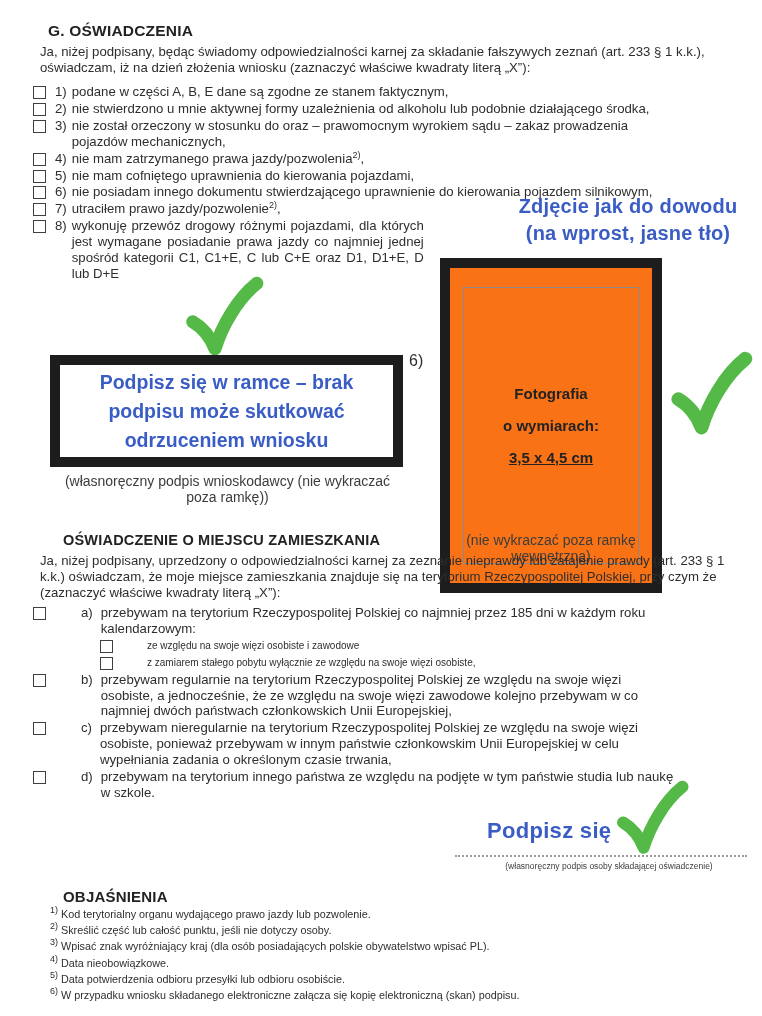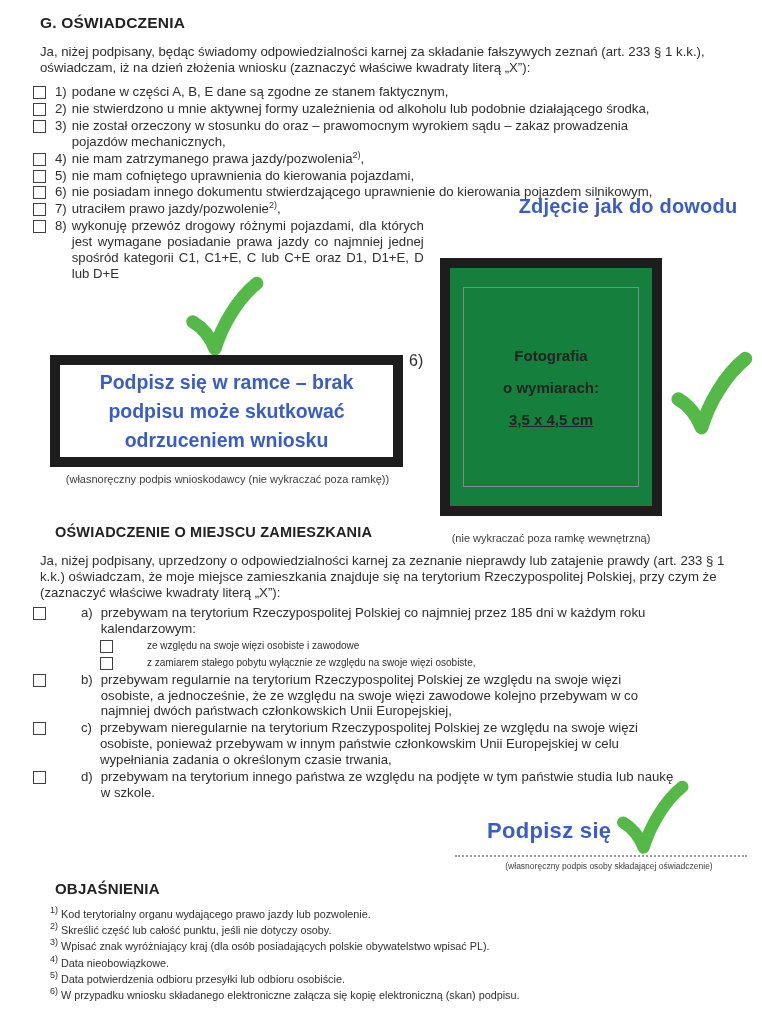--- a/index.html
+++ b/index.html
@@ -2,21 +2,21 @@
 <html lang="pl"><head>
 <meta charset="utf-8">
 <style>
   html,body{margin:0;padding:0;}
   body{
     width:762px;height:1016px;position:relative;background:#ffffff;
     font-family:"Liberation Sans", sans-serif;color:#2e2e2e;
     -webkit-font-smoothing:antialiased;overflow:hidden;
   }
   .abs{position:absolute;}
-  h1,h2{margin:0;font-weight:bold;color:#222;}
+  h1,h2{margin:8px;font-weight:bold;color:#222;}
   .h-g{font-size:15.5px;letter-spacing:.2px;}
   .h-res{font-size:14.5px;letter-spacing:.2px;}
   .h-obj{font-size:15px;letter-spacing:.2px;}
   .para{font-size:13.2px;line-height:16px;color:#2e2e2e;}
   
   .list{display:flex;flex-direction:column;gap:1px;}
   .row{display:flex;align-items:flex-start;font-size:13.2px;line-height:15.9px;}
   .cb{flex:none;width:11px;height:11px;border:1.4px solid #3f3f3f;background:#fff;margin:2px 9px 0 0;}
   .num{flex:none;margin-right:5px;white-space:nowrap;}
   .txt{flex:1;}
@@ -32,25 +32,25 @@
   .note-photo{font-size:20px;line-height:27px;letter-spacing:.2px;}
   .note-sign{font-size:22px;letter-spacing:.3px;}
   
   .sig-frame{
     left:50px;top:355px;width:353px;height:112px;box-sizing:border-box;
     border:10px solid #1d1d1d;background:#fff;
     display:flex;align-items:center;justify-content:center;text-align:center;
   }
   .sig-frame .inner{font-size:19.5px;line-height:29px;font-weight:bold;color:#3a5cc5;padding:0 10px;}
   .ref6{font-size:16px;color:#2e2e2e;}
-  .caption{font-size:11px;color:#3c3c3c;text-align:center;}
+  .caption{font-size:14px;color:#3c3c3c;text-align:center;}
   
   .photo-frame{
-    left:440px;top:258px;width:222px;height:258px;box-sizing:border-box;
-    border:10px solid #1d1d1d;background:#15803d;display:flex;
+    left:440px;top:258px;width:222px;height:335px;box-sizing:border-box;
+    border:10px solid #1d1d1d;background:#f97316;display:flex;
   }
   .photo-inner{
     flex:1;margin:19px 13px;border:1px solid #8a8a8a;
     display:flex;flex-direction:column;align-items:center;justify-content:center;gap:15px;
     font-size:15px;font-weight:bold;color:#222;text-align:center;
   }
   .photo-inner .dim{text-decoration:underline;}
   .dotline{border-bottom:2px dotted #9a9a9a;}
   .footnotes{font-size:10.8px;line-height:16.2px;color:#2e2e2e;}
   .footnotes .fnrow{white-space:nowrap;}
@@ -100,20 +100,21 @@
   </div>
   <div class="row">
     <span class="cb"></span>
     <span class="num">8)</span>
     <div class="txt w8"><span>wykonuję przewóz drogowy różnymi pojazdami, dla których jest wymagane posiadanie prawa jazdy co najmniej jednej spośród kategorii C1, C1+E, C lub C+E oraz D1, D1+E, D lub D+E</span></div>
   </div>
 </div>
 
 <div class="abs blue-note note-photo" style="left:496px;top:193px;width:264px;">
   <div>Zdjęcie jak do dowodu</div>
+  <div>(na wprost, jasne tło)</div>
 </div>
 
 <svg class="abs check" style="left:183px;top:276px;" width="82" height="82" viewBox="0 0 100 100">
   <path d="M12 56 C24 63 34 76 39 89 C47 62 66 28 90 9" fill="none" stroke="#55b948" stroke-width="16" stroke-linecap="round" stroke-linejoin="round"></path>
 </svg>
 
 <div class="abs sig-frame">
   <div class="inner">Podpisz się w ramce – brak podpisu może skutkować odrzuceniem wniosku</div>
 </div>
 <div class="abs ref6" style="left:409px;top:352px;">6)</div>

